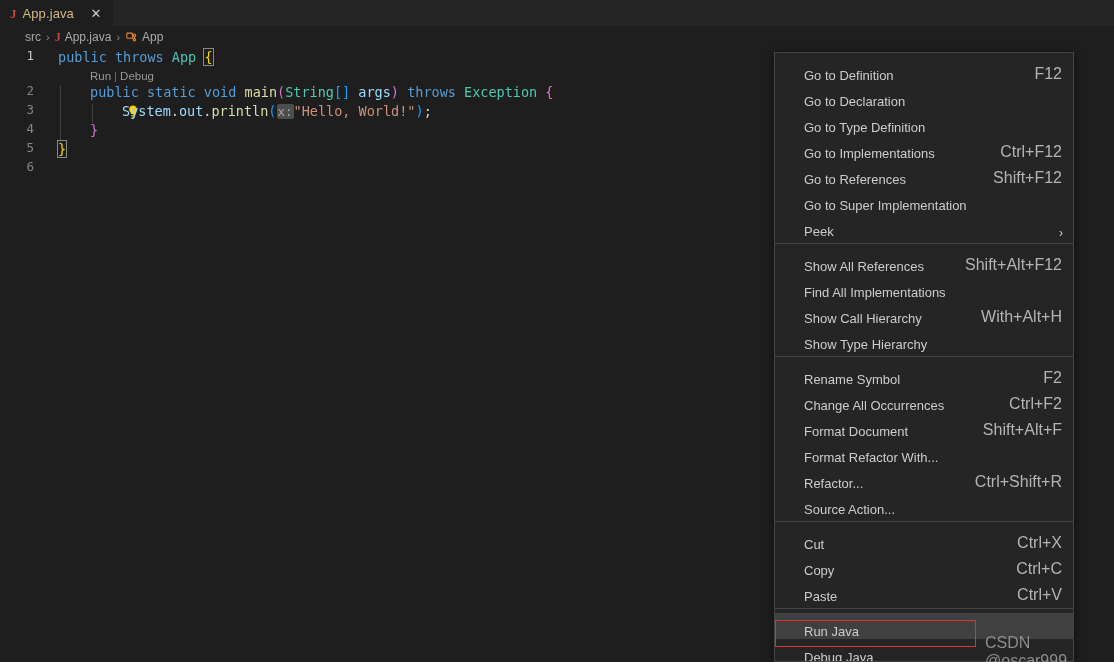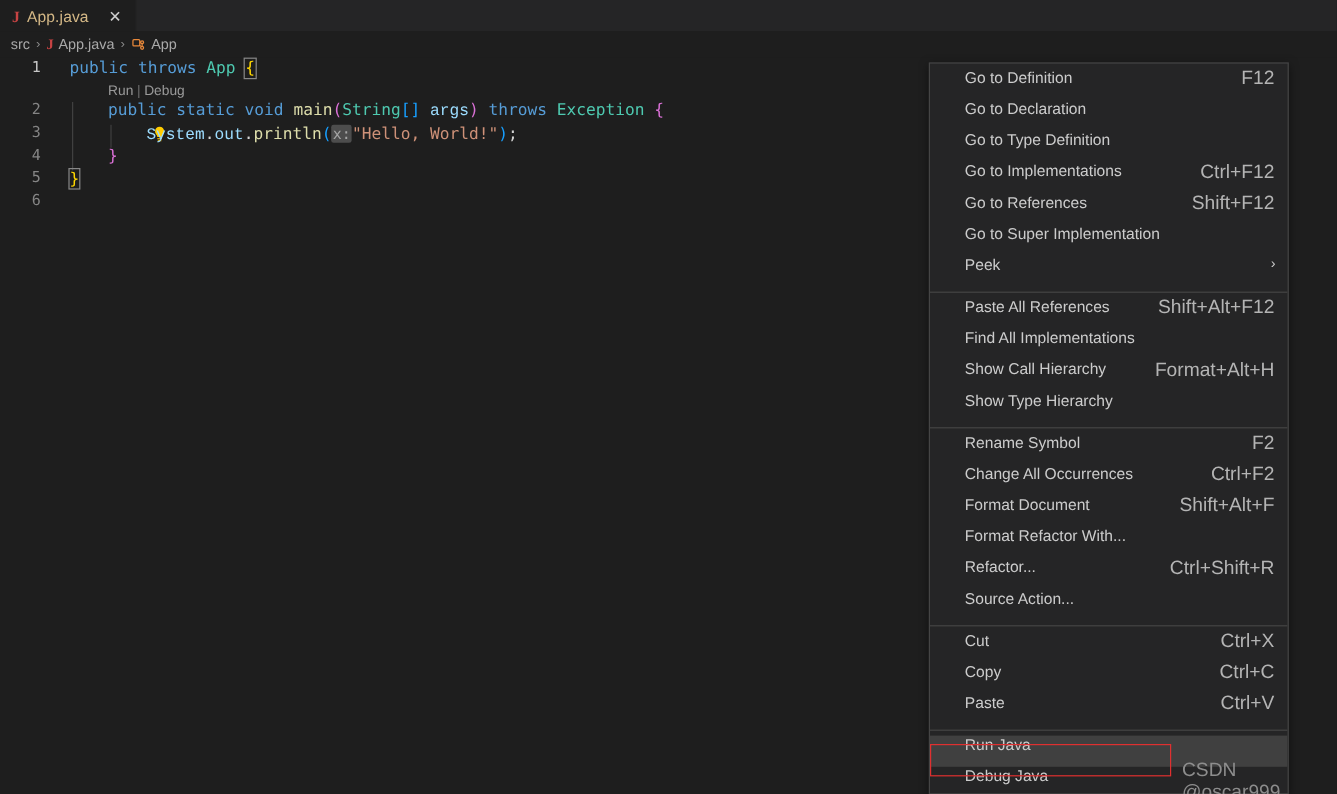--- a/index.html
+++ b/index.html
@@ -39,21 +39,21 @@
     display: flex; align-items: center; justify-content: center;
     color: #cccccc; font-size: 13px; line-height: 1;
   }
   .tabbar-rest { flex: 1; background: #252526; }
 
   
   .breadcrumb {
     position: absolute; left: 0; top: 26px; width: 1114px; height: 22px;
     background: #1e1e1e;
     display: flex; align-items: center;
-    padding-left: 9px;
+    padding-left: 25px;
     font-size: 12px; color: #a9a9a9;
   }
   .bc-item { display: flex; align-items: center; gap: 4px; }
   .bc-sep { margin: 0 5px; color: #8a8a8a; font-size: 11px; }
   .bc-jicon {
     color: #c74343; font-weight: bold; font-size: 12px;
     font-family: "Liberation Serif", serif;
   }
   .bc-classicon { width: 13px; height: 13px; display: block; }
 
@@ -90,21 +90,21 @@
   .codelens .cl-sep { color: #6e6e6e; margin: 0 3px; }
   .bulb { position: absolute; left: 18px; width: 16px; height: 16px; }
   .indent-guide {
     position: absolute; width: 1px; background: #404040;
   }
 
   
   .kw   { color: #569cd6; }   
   .typ  { color: #4ec9b0; }   
   .fn   { color: #dcdcaa; }   
-  .var  { color: #9cdcfe; font-family: Liberation Mono, monospace; }   
+  .var  { color: #9cdcfe; }   
   .str  { color: #ce9178; }   
   .pn   { color: #d4d4d4; }   
   .br-y { color: #ffd700; }   
   .br-p { color: #da70d6; }   
   .br-b { color: #179fff; }   
   .hint {
     color: #a6a6a6; background: #4d4d4d;
     border-radius: 2px; padding: 0 1px; font-size: 12.5px;
   }
   .brkt-box {
@@ -119,21 +119,21 @@
     border: 1px solid #454545;
     box-shadow: 0 2px 8px rgba(0,0,0,.55);
     padding: 4px 0 0 0;
     z-index: 50;
     overflow: hidden;
     height: 610px;
   }
   .mi {
     position: relative;
     height: 26px;
-    display: flex; align-items: flex-start;
+    display: flex; align-items: flex-end;
     padding: 0 10px 0 29px;
     color: #cccccc; font-size: 13px;
     white-space: nowrap;
   }
   .mi .mi-label { flex: 1; }
   .mi .mi-key { color: #b4b4b4; font-size: 16px; padding-right: 1px; }
   .mi .mi-chev { color: #cccccc; font-size: 12px; line-height: 1; }
   .mi.hover { background: #404040; }
   .msep {
     height: 1px; background: #454545; margin: 4px 0;
@@ -264,30 +264,30 @@
       <span class="mi-key"></span>
     </div>
     <div class="mi">
       <span class="mi-label">Peek</span>
       <span class="mi-chev">›</span>
     </div>
 
     <div class="msep"></div>
 
     <div class="mi">
-      <span class="mi-label">Paste All References</span>
+      <span class="mi-label">Show All References</span>
       <span class="mi-key">Shift+Alt+F12</span>
     </div>
     <div class="mi">
       <span class="mi-label">Find All Implementations</span>
       <span class="mi-key"></span>
     </div>
     <div class="mi">
       <span class="mi-label">Show Call Hierarchy</span>
-      <span class="mi-key">Format+Alt+H</span>
+      <span class="mi-key">With+Alt+H</span>
     </div>
     <div class="mi">
       <span class="mi-label">Show Type Hierarchy</span>
       <span class="mi-key"></span>
     </div>
 
     <div class="msep"></div>
 
     <div class="mi">
       <span class="mi-label">Rename Symbol</span>

